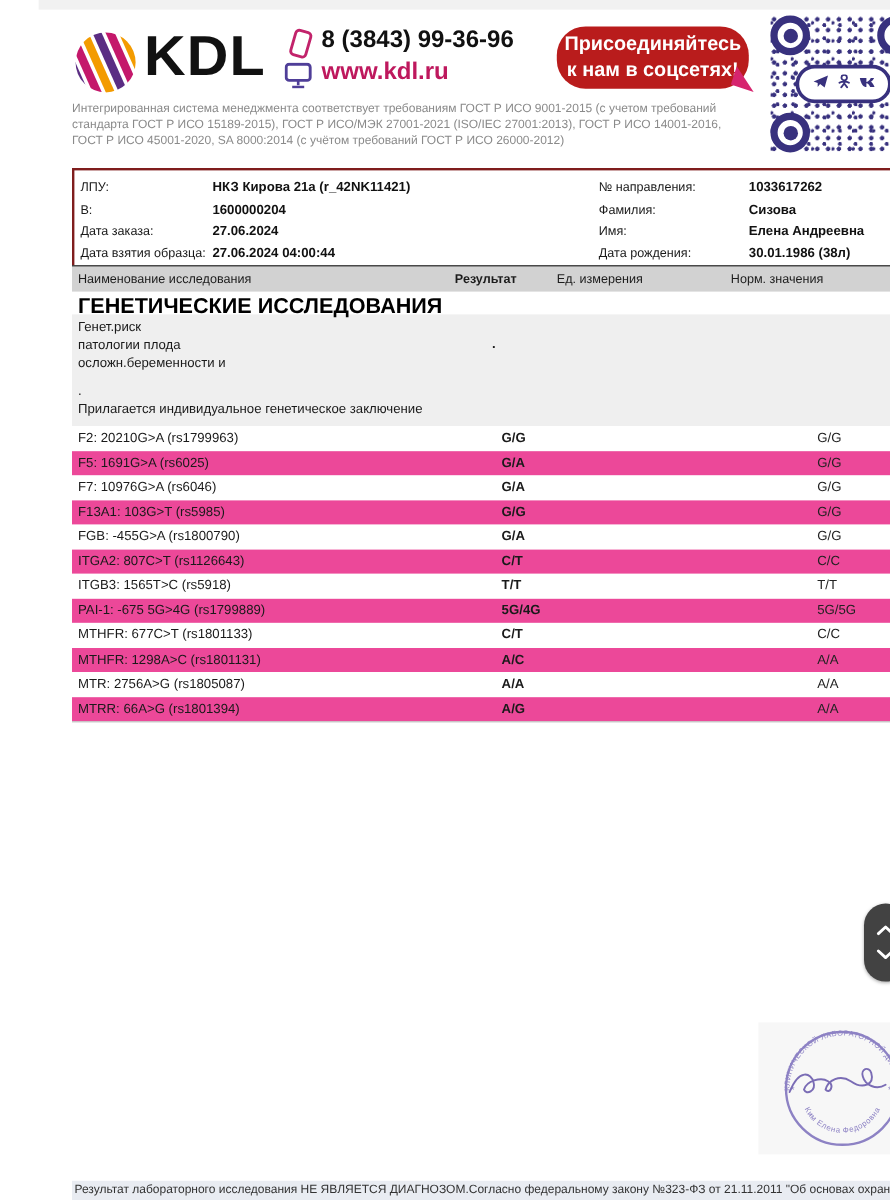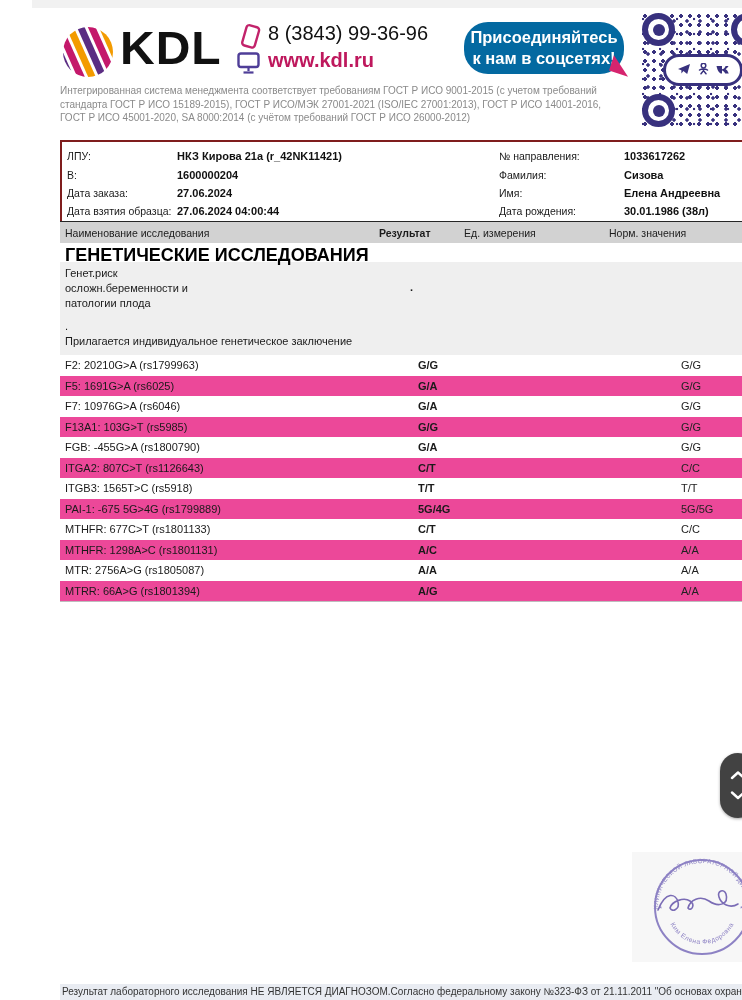--- a/index.html
+++ b/index.html
@@ -5,25 +5,25 @@
   html,body{margin:0;padding:0;background:#fff;}
   .page{position:relative;width:727px;height:1000px;background:#fff;overflow:hidden;
         font-family:"Liberation Sans","DejaVu Sans",sans-serif;color:#1a1a1a;margin-left:32px;}
   .top-strip{position:absolute;left:0;top:0;width:742px;height:8px;background:#f1f1f1;}
 
   
   .logo-sphere{position:absolute;left:30px;top:26px;}
   .logo-text{position:absolute;left:88px;top:20px;font-size:48px;font-weight:bold;
              letter-spacing:1px;color:#111;transform:scaleY(.98);}
   .phone-icon{position:absolute;left:206px;top:22px;}
-  .phone-number{position:absolute;left:236px;top:22px;font-size:20px;font-weight:normal;color:#111;}
+  .phone-number{position:absolute;left:236px;top:22px;font-size:20px;font-weight:bold;color:#111;}
   .monitor-icon{position:absolute;left:205px;top:52px;}
   .website-url{position:absolute;left:236px;top:49px;font-size:20px;font-weight:bold;color:#be185d;}
 
-  .social-bubble{position:absolute;left:432px;top:22px;width:160px;height:52px;background:#0369a1;
+  .social-bubble{position:absolute;left:432px;top:22px;width:160px;height:52px;background:#b91c1c;
                  border-radius:24px;color:#fff;font-weight:bold;font-size:16.5px;line-height:21px;
                  text-align:center;padding-top:5px;box-sizing:border-box;}
   .social-bubble::after{content:"";position:absolute;right:-7px;bottom:0px;width:0;height:0;
                  border-left:20px solid #d6246e;border-top:16px solid transparent;
                  transform:rotate(18deg);}
 
   .qr-code{position:absolute;left:610px;top:13px;width:122px;height:114px;}
   .qr-dots{position:absolute;inset:0;
      background-image:
        radial-gradient(circle at 3px 3px,#38317e 1.7px,transparent 2px),
@@ -224,22 +224,22 @@
       <span class="col-result">Результат</span>
       <span class="col-units">Ед. измерения</span>
       <span class="col-norm">Норм. значения</span>
     </div>
     <div class="section-heading">ГЕНЕТИЧЕСКИЕ ИССЛЕДОВАНИЯ</div>
 
     <div class="intro-block">
       <div class="intro-grid">
         <div class="intro-name">
           <div>Генет.риск</div>
+          <div>патологии плода</div>
           <div>осложн.беременности и</div>
-          <div>патологии плода</div>
         </div>
         <div class="intro-result">.</div>
       </div>
       <div class="intro-dot">.</div>
       <div class="intro-note">Прилагается индивидуальное генетическое заключение</div>
     </div>
 
     <div>
   <div class="result-row">
     <span class="cell-name">F2: 20210G&gt;A (rs1799963)</span>

